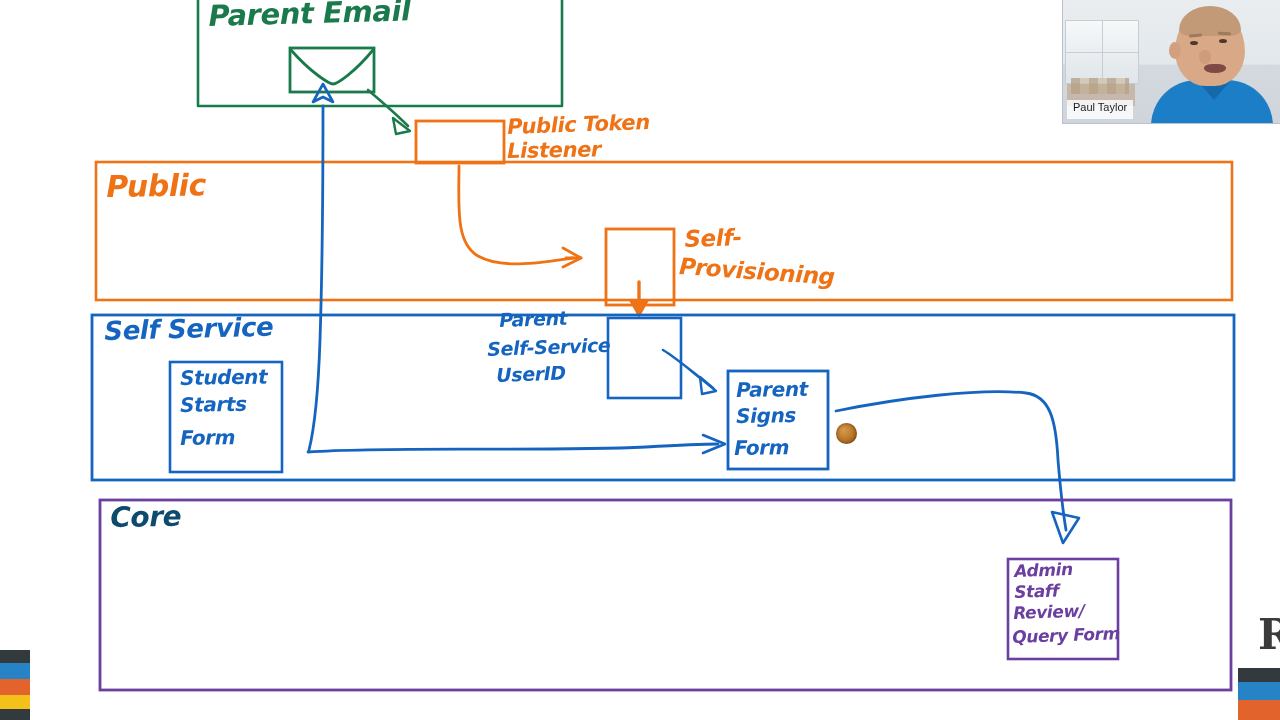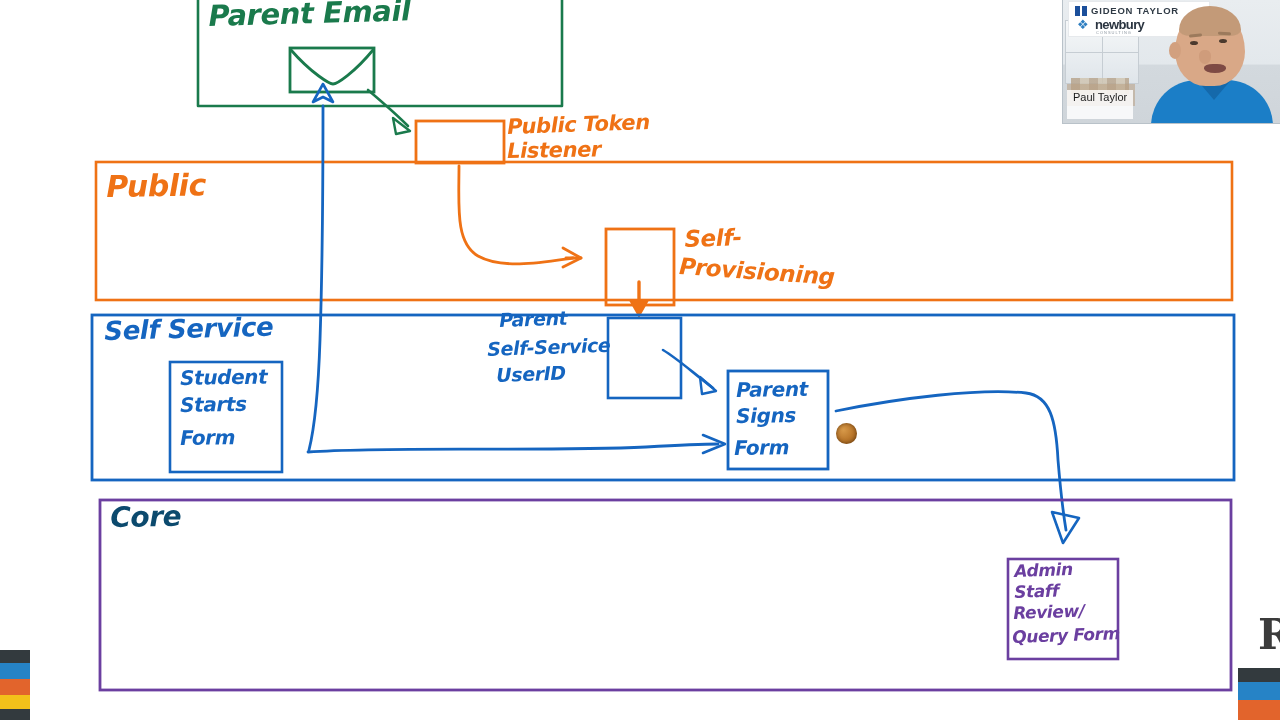--- a/index.html
+++ b/index.html
@@ -145,21 +145,21 @@
     position:absolute; left:134px; top:80px; width:34px; height:20px;
     background:#1569ab;
     clip-path: polygon(0 0, 100% 0, 50% 100%);
   }
   .vt-name {
     position:absolute; left:4px; bottom:4px;
     background:rgba(255,255,255,.82);
     color:#1b1b1b;
     font-family:"Liberation Sans", sans-serif;
     font-size:11px;
-    padding:1px 6px 16px 6px;
+    padding:1px 6px 6px 6px;
   }
 
   
   #colorbars {
     position:absolute;
     left:0; bottom:0;
     width:30px; height:70px;
   }
   #colorbars div { width:100%; }
 
@@ -313,27 +313,20 @@
 
     <div class="cursor-dot" style="left:836px; top:423px;"></div>
   </div>
 
   <div id="video-tile">
     <div class="vt-wall"></div>
     <div class="vt-window"></div>
     <div class="vt-chairs"></div>
     <div class="vt-table"></div>
 
-    <div class="vt-banner">
-      <div class="vt-sq"></div>
-      <div class="vt-brand1">GIDEON TAYLOR</div>
-      <div class="vt-logo2">❖</div>
-      <div class="vt-brand2">newbury</div>
-      <div class="vt-brand2sub">CONSULTING</div>
-    </div>
 
     <div class="vt-body"></div>
     <div class="vt-collar"></div>
     <div class="vt-person-head"></div>
     <div class="vt-person-hair"></div>
     <div class="vt-ear"></div>
     <div class="vt-brow" style="left:126px; top:34px; transform:rotate(-6deg);"></div>
     <div class="vt-brow" style="left:155px; top:32px; transform:rotate(4deg);"></div>
     <div class="vt-eye" style="left:127px; top:41px;"></div>
     <div class="vt-eye" style="left:156px; top:39px;"></div>

